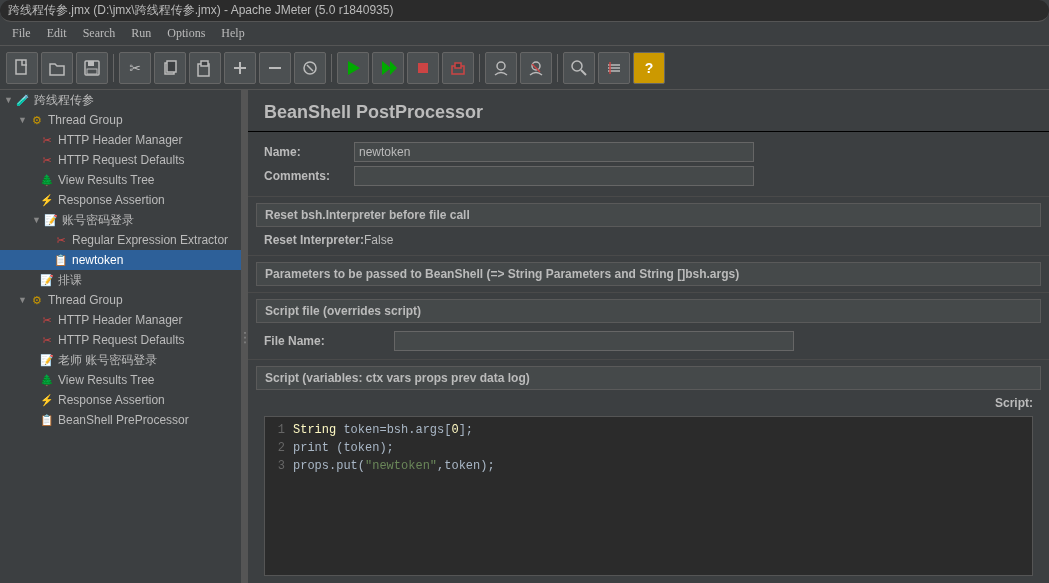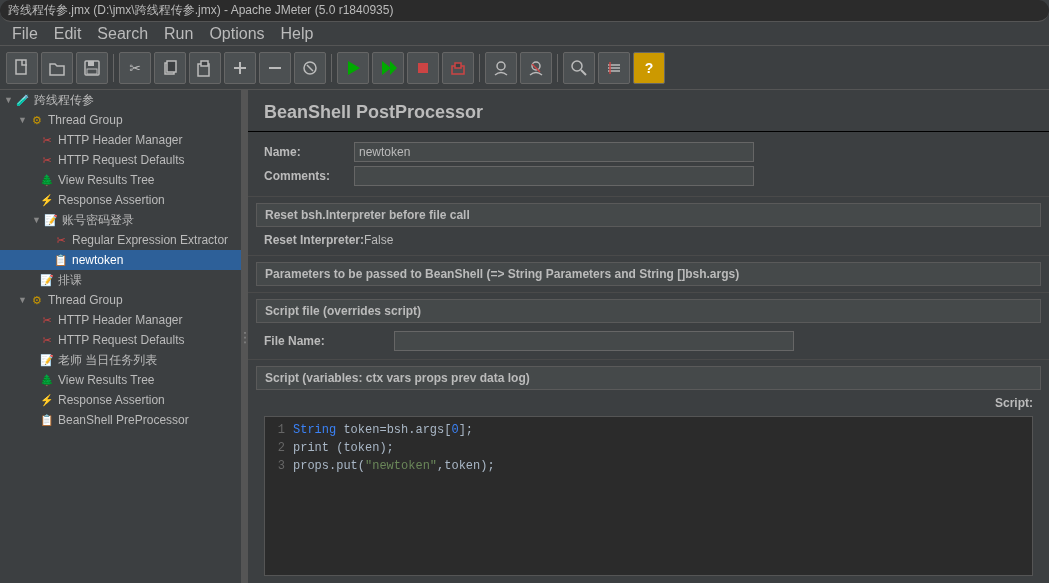--- a/index.html
+++ b/index.html
@@ -30,21 +30,22 @@
       display: flex;
       align-items: center;
       padding: 2px 4px;
       height: 24px;
       border-bottom: 1px solid #555;
     }
     .menu-item {
       padding: 2px 8px;
       cursor: pointer;
       color: #bbbbbb;
-      font-size: 16px;
+      font-size: 12px;
+      font-family: Liberation Serif, serif;
     }
     
     #toolbar {
       background: #3c3f41;
       display: flex;
       align-items: center;
       padding: 4px 6px;
       gap: 3px;
       height: 44px;
       border-bottom: 1px solid #555;
@@ -174,21 +175,21 @@
     .line-numbers {
       color: #666;
       text-align: right;
       padding-right: 8px;
       user-select: none;
       min-width: 24px;
     }
     .line-numbers div { line-height: 18px; }
     .code-content { flex: 1; }
     .code-line { line-height: 18px; }
-    .kw { color: #3b82f6; }
+    .kw { color: #fef9c3; }
     .str { color: #6a8759; }
     .plain { color: #a9b7c6; }
     .script-label-row {
       display: flex;
       justify-content: flex-end;
       padding: 4px 8px 2px;
     }
     .script-label { font-weight: bold; color: #bbbbbb; }
     
     #resize-handle {
@@ -406,21 +407,21 @@
 
     <div class="tree-item tree-indent-2">
       <span class="arrow">&nbsp;&nbsp;</span>
       <span class="tree-icon" style="color:#cc4444;">✂</span>
       <span>HTTP Request Defaults</span>
     </div>
 
     <div class="tree-item tree-indent-2">
       <span class="arrow">&nbsp;&nbsp;</span>
       <span class="tree-icon" style="color:#4444cc;">📝</span>
-      <span>老师 当日任务列表</span>
+      <span>老师 账号密码登录</span>
     </div>
 
     <div class="tree-item tree-indent-2">
       <span class="arrow">&nbsp;&nbsp;</span>
       <span class="tree-icon" style="color:#4caf50;">🌲</span>
       <span>View Results Tree</span>
     </div>
 
     <div class="tree-item tree-indent-2">
       <span class="arrow">&nbsp;&nbsp;</span>

